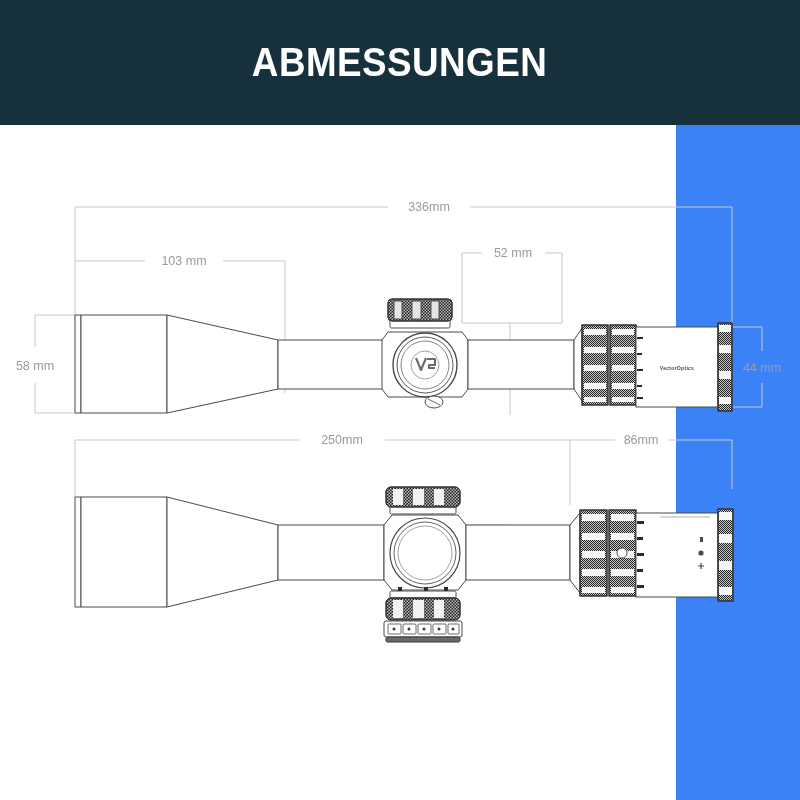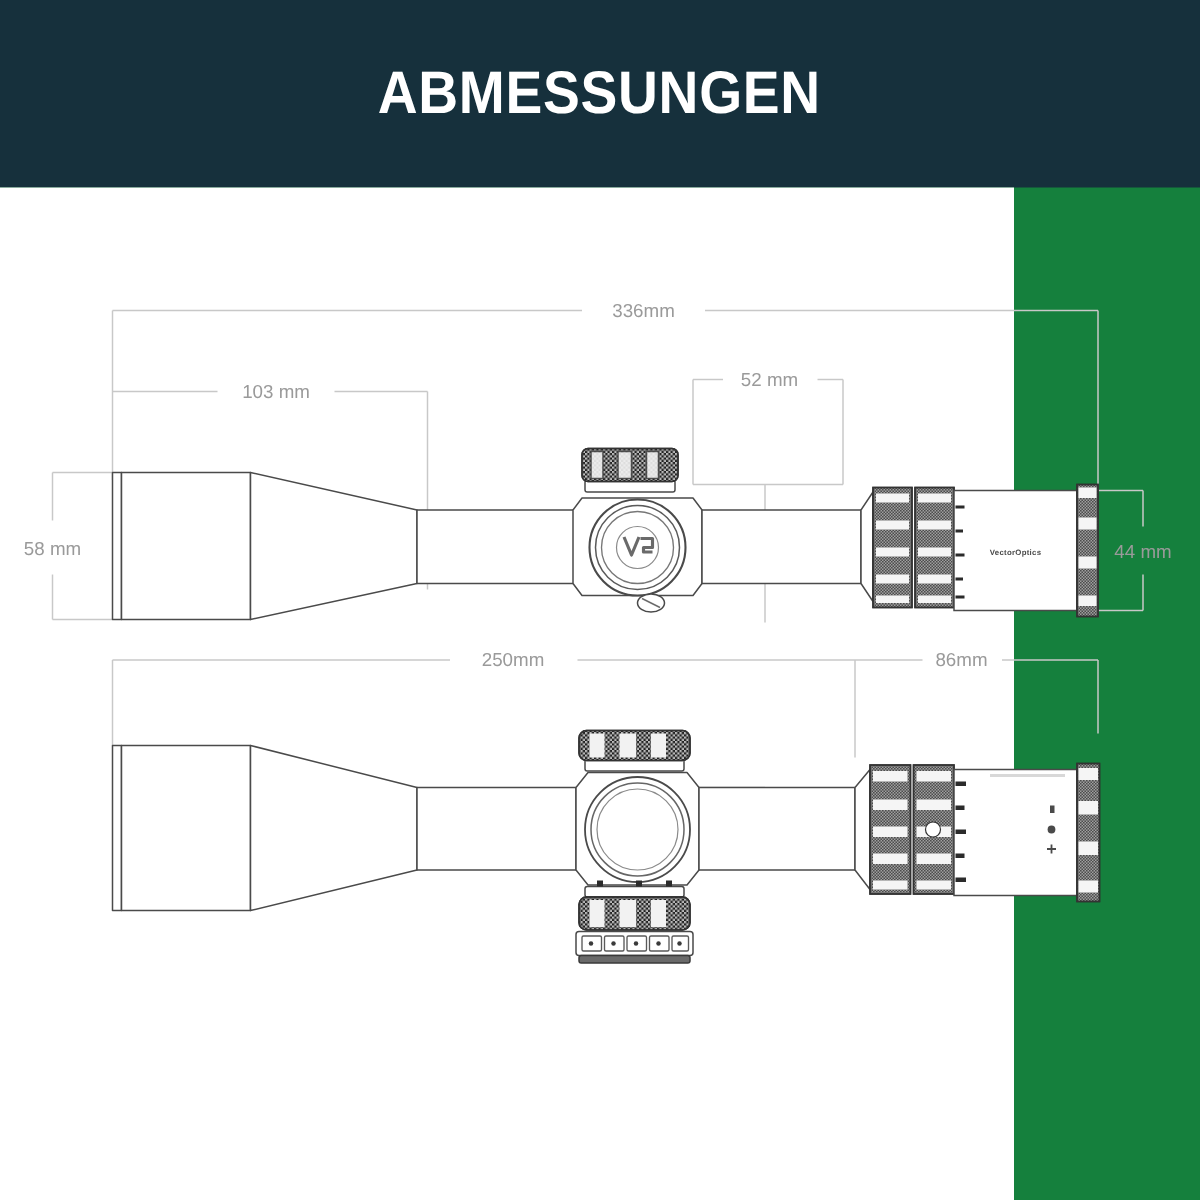--- a/index.html
+++ b/index.html
@@ -6,21 +6,21 @@
   * { box-sizing: border-box; }
   html, body {
     margin: 0; padding: 0;
     width: 800px; height: 800px;
     background: #ffffff;
     font-family: "Liberation Sans", sans-serif;
   }
   #page {
     position: relative;
     width: 800px; height: 800px;
-    background: #15803d;
+    background: #3b82f6;
     overflow: hidden;
   }
   #header-bar {
     position: absolute;
     left: 0; top: 0;
     width: 800px; height: 125px;
     background: #16303c;
     display: flex;
     align-items: center;
     justify-content: center;

